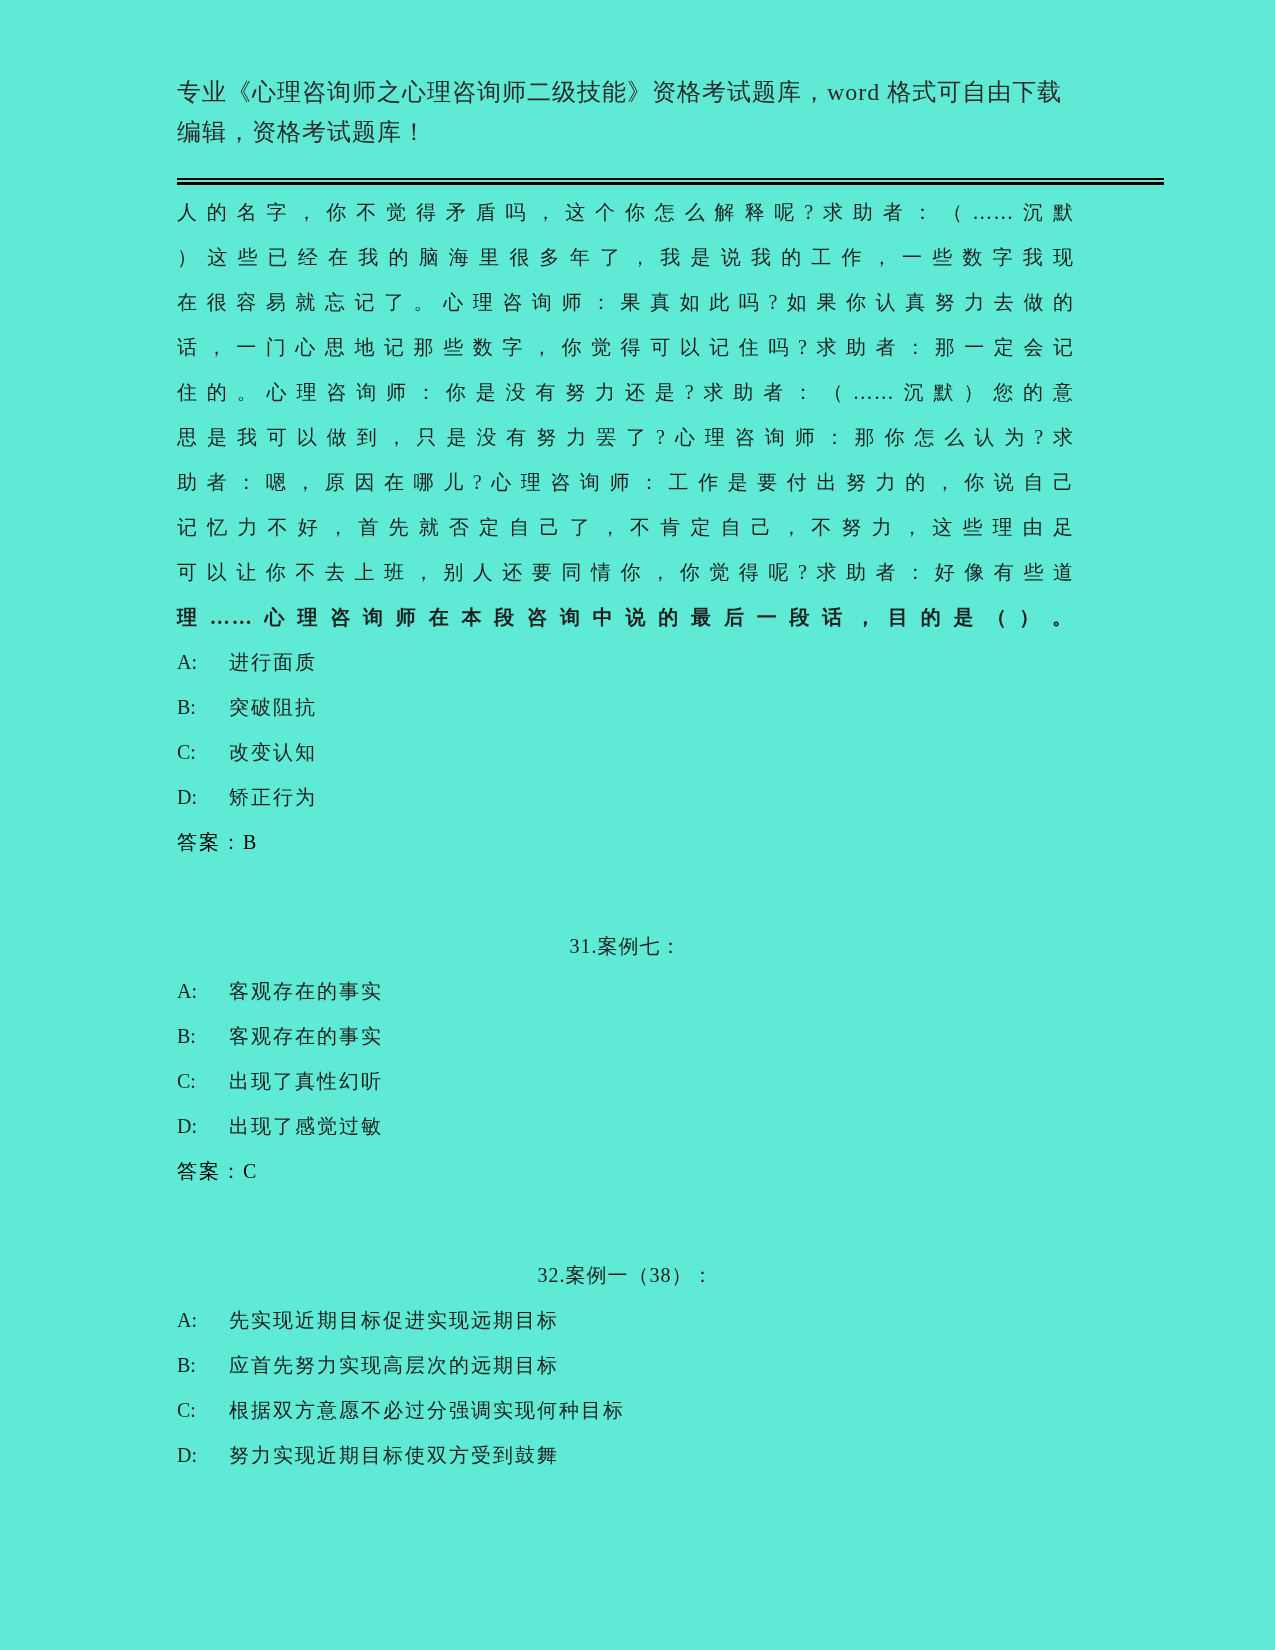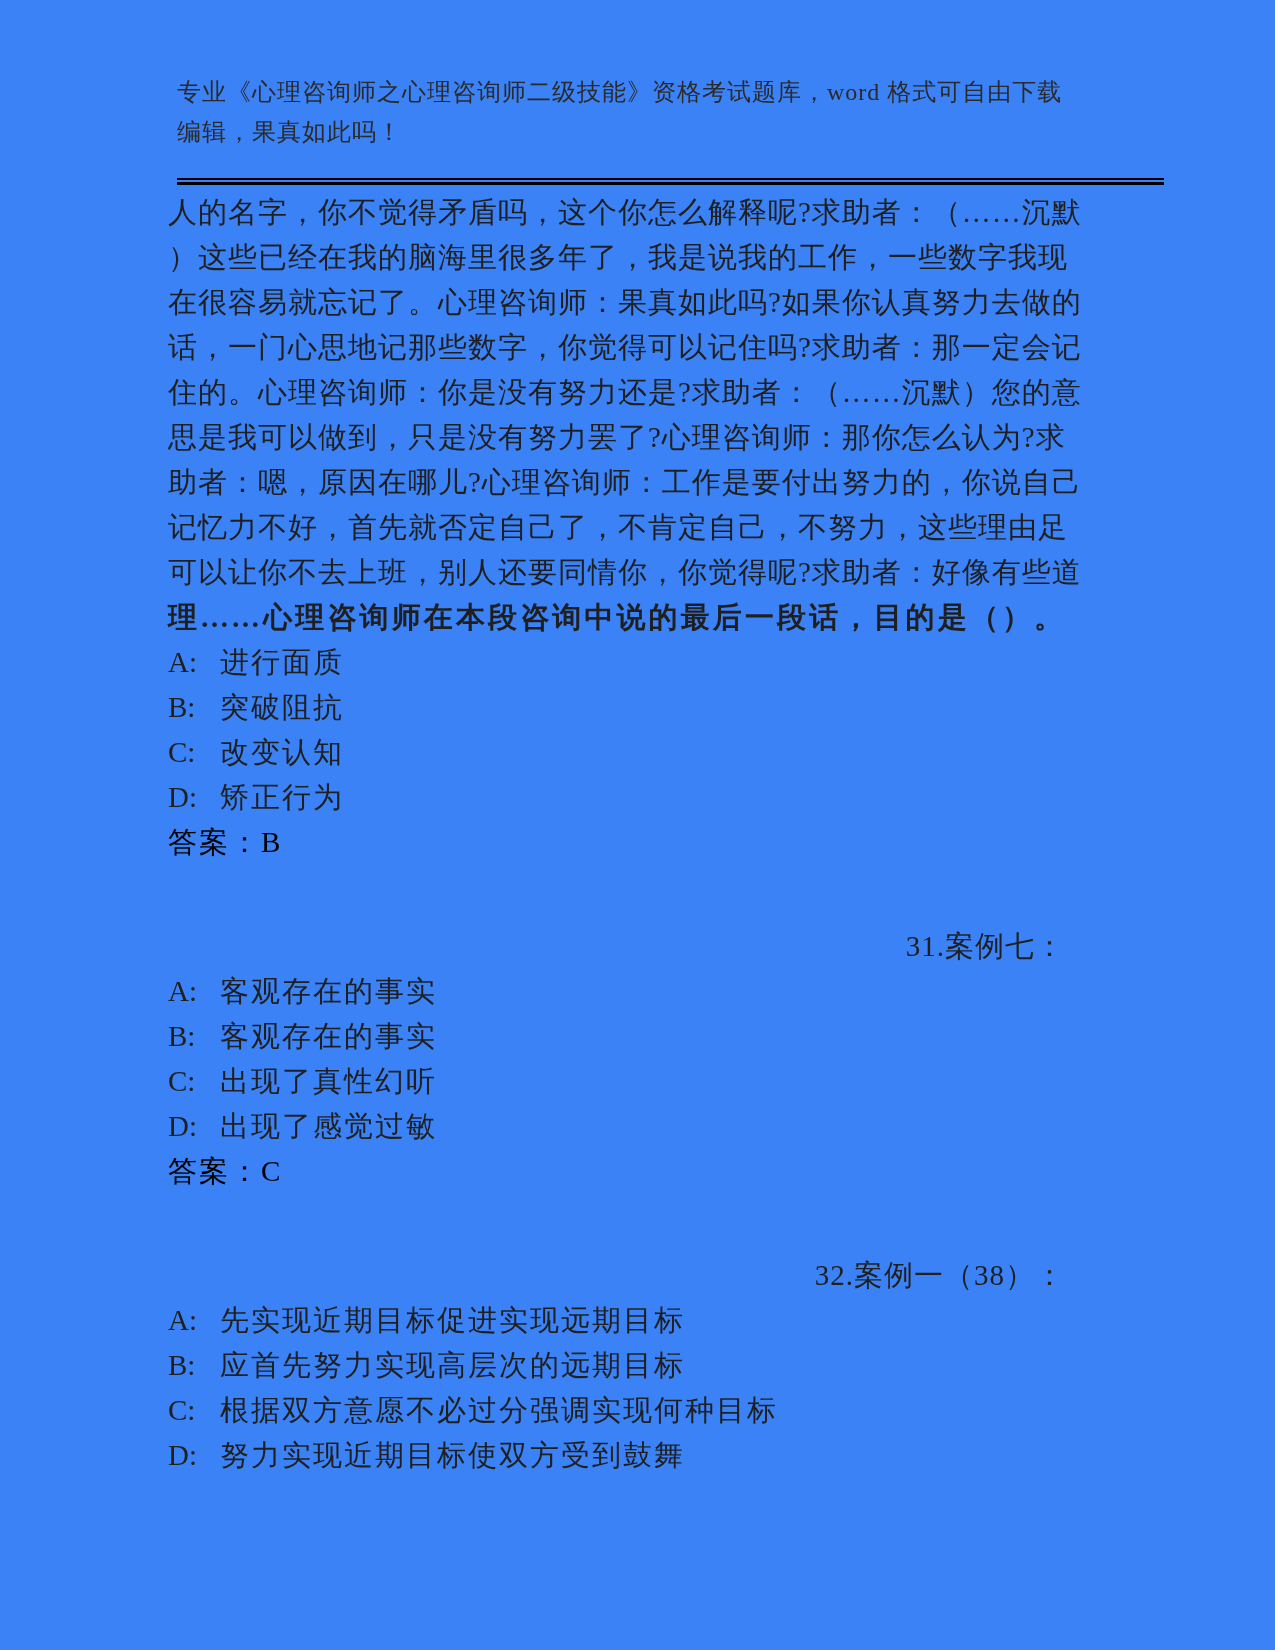--- a/index.html
+++ b/index.html
@@ -4,21 +4,21 @@
 <style>
   html, body {
     margin: 0;
     padding: 0;
     background: #ffffff;
   }
   .page {
     position: relative;
     width: 1275px;
     height: 1650px;
-    background: #3b82f6;
+    background: #5eead4;
     overflow: hidden;
     font-family: "Liberation Serif", "DejaVu Serif", serif;
   }
   .doc-header {
     position: absolute;
     left: 177px;
     top: 72px;
     width: 950px;
     font-size: 24px;
     line-height: 40px;
@@ -29,40 +29,40 @@
     position: absolute;
     left: 177px;
     top: 178px;
     width: 987px;
     height: 2px;
     border-top: 2px solid #000000;
     border-bottom: 3px solid #000000;
   }
   .content {
     position: absolute;
-    left: 168px;
+    left: 177px;
     top: 190px;
     width: 897px;
-    font-size: 29px;
+    font-size: 20px;
     line-height: 45px;
     color: #1f1f1f;
   }
   .jline {
     text-align: justify;
     text-align-last: justify;
     white-space: nowrap;
     letter-spacing: 1px;
   }
   .jline-last {
     text-align: left;
     letter-spacing: 2px;
     font-weight: bold;
   }
   .qtitle {
-    text-align: right;
+    text-align: center;
     letter-spacing: 1px;
   }
   .option .opt-label {
     display: inline-block;
     width: 52px;
   }
   .option .opt-text {
     letter-spacing: 2px;
   }
   .answer {
@@ -74,21 +74,21 @@
     height: 59px;
   }
 </style>
 </head>
 <body>
 
 <div class="page">
 
   <div class="doc-header">
     <div>专业《心理咨询师之心理咨询师二级技能》资格考试题库，word 格式可自由下载</div>
-    <div>编辑，果真如此吗！</div>
+    <div>编辑，资格考试题库！</div>
   </div>
 
   <div class="header-rule"></div>
 
   <div class="content">
 
     <div class="jline">人的名字，你不觉得矛盾吗，这个你怎么解释呢?求助者：（……沉默</div>
     <div class="jline">）这些已经在我的脑海里很多年了，我是说我的工作，一些数字我现</div>
     <div class="jline">在很容易就忘记了。心理咨询师：果真如此吗?如果你认真努力去做的</div>
     <div class="jline">话，一门心思地记那些数字，你觉得可以记住吗?求助者：那一定会记</div>

